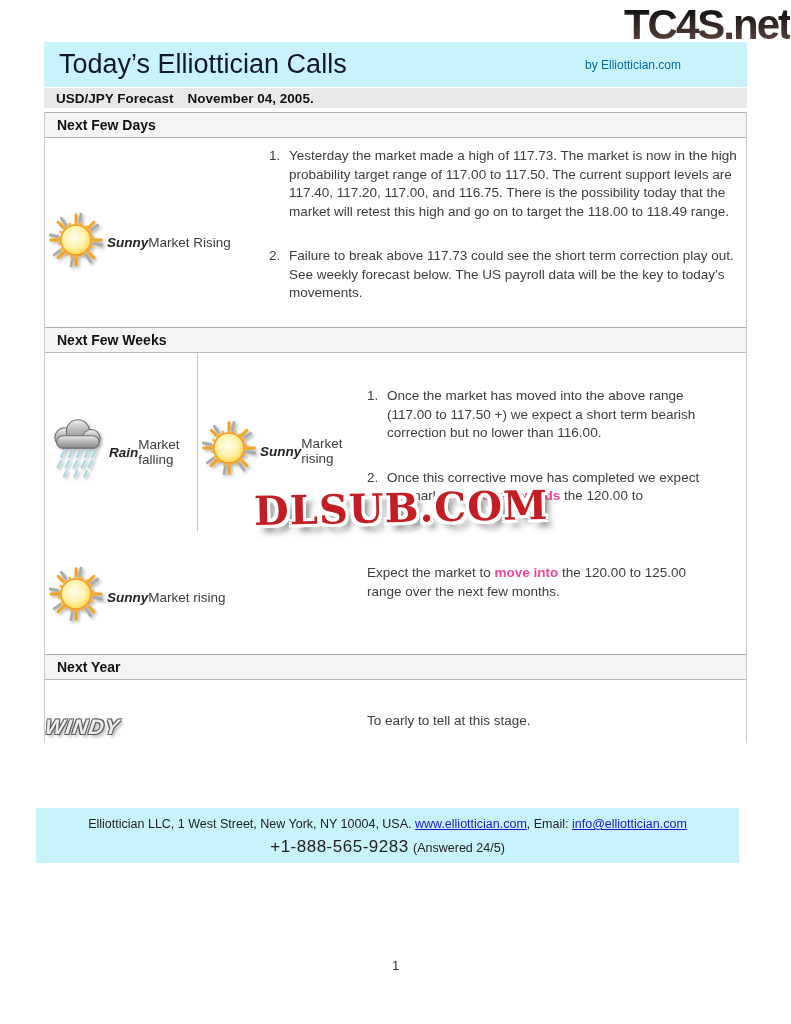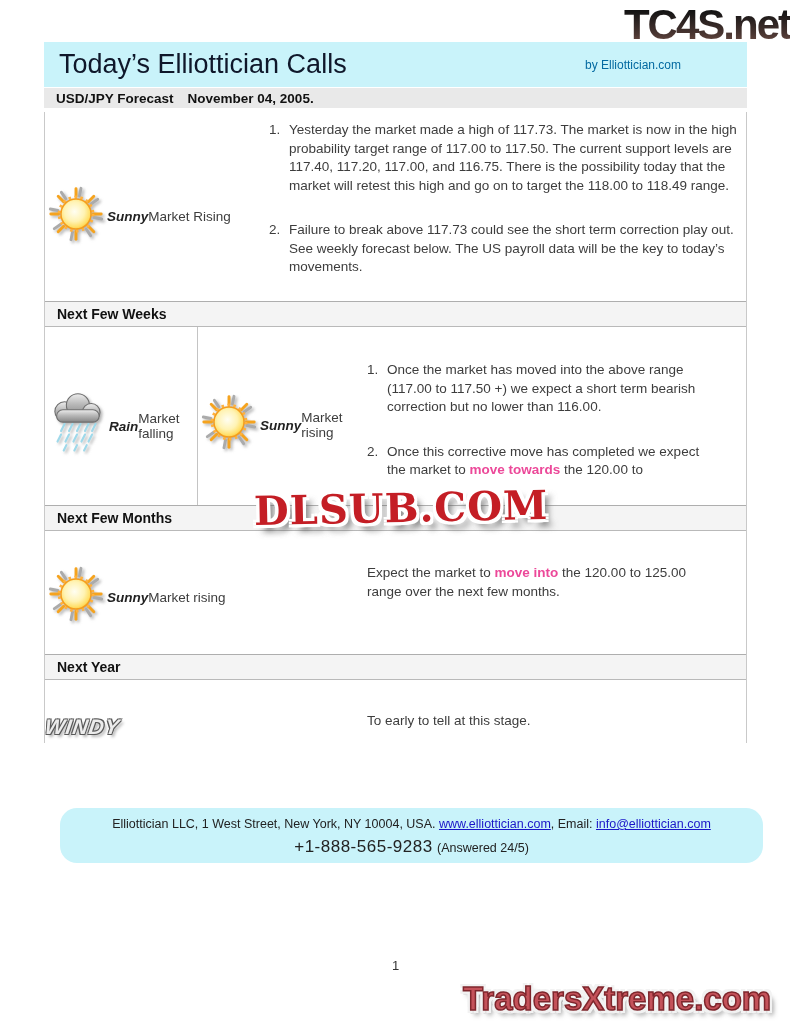--- a/index.html
+++ b/index.html
@@ -63,22 +63,22 @@
   
   .year-body { height:63px; }
   .year-icon { width:300px; padding-top:31px; }
   .year-text { flex:1; padding:33px 40px 0 22px; font-size:13.5px; }
   .windy { display:inline-block; font-size:21px; font-weight:bold; font-style:italic;
            letter-spacing:1px; color:#ececec; transform:skewX(-8deg);
            text-shadow:-1px -1px 0 #5a5a5a, 1px -1px 0 #5a5a5a, -1px 1px 0 #5a5a5a,
                         1px 1px 0 #5a5a5a, 3px 3px 3px #b5b5b5; }
 
   
-  .footer { position:absolute; left:60px; top:808px; width:703px; height:55px;
-            background:#c9f3fa; text-align:center; padding-top:9px;border-radius:17px; }
+  .footer { position:absolute; left:36px; top:808px; width:703px; height:55px;
+            background:#c9f3fa; text-align:center; padding-top:9px; }
   .footer-line1 { font-size:12.5px; color:#222; }
   .footer a { color:#1a16c8; text-decoration:underline; }
   .footer-line2 { margin-top:6px; color:#222; }
   .footer-phone { font-size:17px; letter-spacing:0.5px; }
   .footer-note { font-size:12.5px; }
 
   .pagenum { position:absolute; left:0; top:958px; width:791px; text-align:center;
              font-size:13px; color:#333; }
 
   
@@ -108,20 +108,21 @@
     <div class="banner-by">by Elliottician.com</div>
   </div>
 
   <div class="usdbar">
     <span>USD/JPY Forecast</span>
     <span>November 04, 2005.</span>
   </div>
 
   <div class="doc">
 
+    <div class="sec-header">Next Few Days</div>
     <div class="sec-body days-body">
       <div class="icon-col days-icon">
         <span>
           <svg class="sun-svg" width="62" height="62" viewBox="0 0 64 64">
             <defs>
               <radialGradient id="sunG" cx="45%" cy="42%" r="60%">
                 <stop offset="0%" stop-color="#fffef2"></stop>
                 <stop offset="55%" stop-color="#fff3b4"></stop>
                 <stop offset="85%" stop-color="#ffe06a"></stop>
                 <stop offset="100%" stop-color="#ffc93c"></stop>
@@ -239,21 +240,20 @@
           <span class="marker">1.</span>
           <span class="litext"><span>Once the market has moved into the above range (117.00 to 117.50 +) we expect a short term bearish correction but no lower than 116.00.</span><b></b><span></span></span>
         </div>
         <div class="li">
           <span class="marker">2.</span>
           <span class="litext"><span>Once this corrective move has completed we expect the market to </span><b>move towards</b><span> the 120.00 to</span></span>
         </div>
       </div>
     </div>
 
-    <div class="sec-header">Next Few Months</div>
     <div class="sec-body months-body">
       <div class="icon-col months-icon">
         <span>
           <svg class="sun-svg" width="62" height="62" viewBox="0 0 64 64">
             <g stroke="#ababab" stroke-width="3" stroke-linecap="round">
               <line x1="32" y1="5" x2="32" y2="13" transform="rotate(11 32 32)"></line>
               <line x1="32" y1="5" x2="32" y2="13" transform="rotate(56 32 32)"></line>
               <line x1="32" y1="5" x2="32" y2="13" transform="rotate(101 32 32)"></line>
               <line x1="32" y1="5" x2="32" y2="13" transform="rotate(146 32 32)"></line>
               <line x1="32" y1="5" x2="32" y2="13" transform="rotate(191 32 32)"></line>
@@ -292,15 +292,14 @@
   </div>
 
   <div class="footer">
     <div class="footer-line1"><span>Elliottician LLC, 1 West Street, New York, NY 10004, USA. </span><a href="#">www.elliottician.com</a><span>, Email: </span><a href="#">info@elliottician.com</a></div>
     <div class="footer-line2"><span class="footer-phone">+1-888-565-9283</span> <span class="footer-note">(Answered 24/5)</span></div>
   </div>
 
   <div class="pagenum">1</div>
 
   <div class="wm-center">DLSUB.COM</div>
-  <div class="wm-bottom">TradersXtreme.com</div>
 
 </div>
 
 </body></html>

